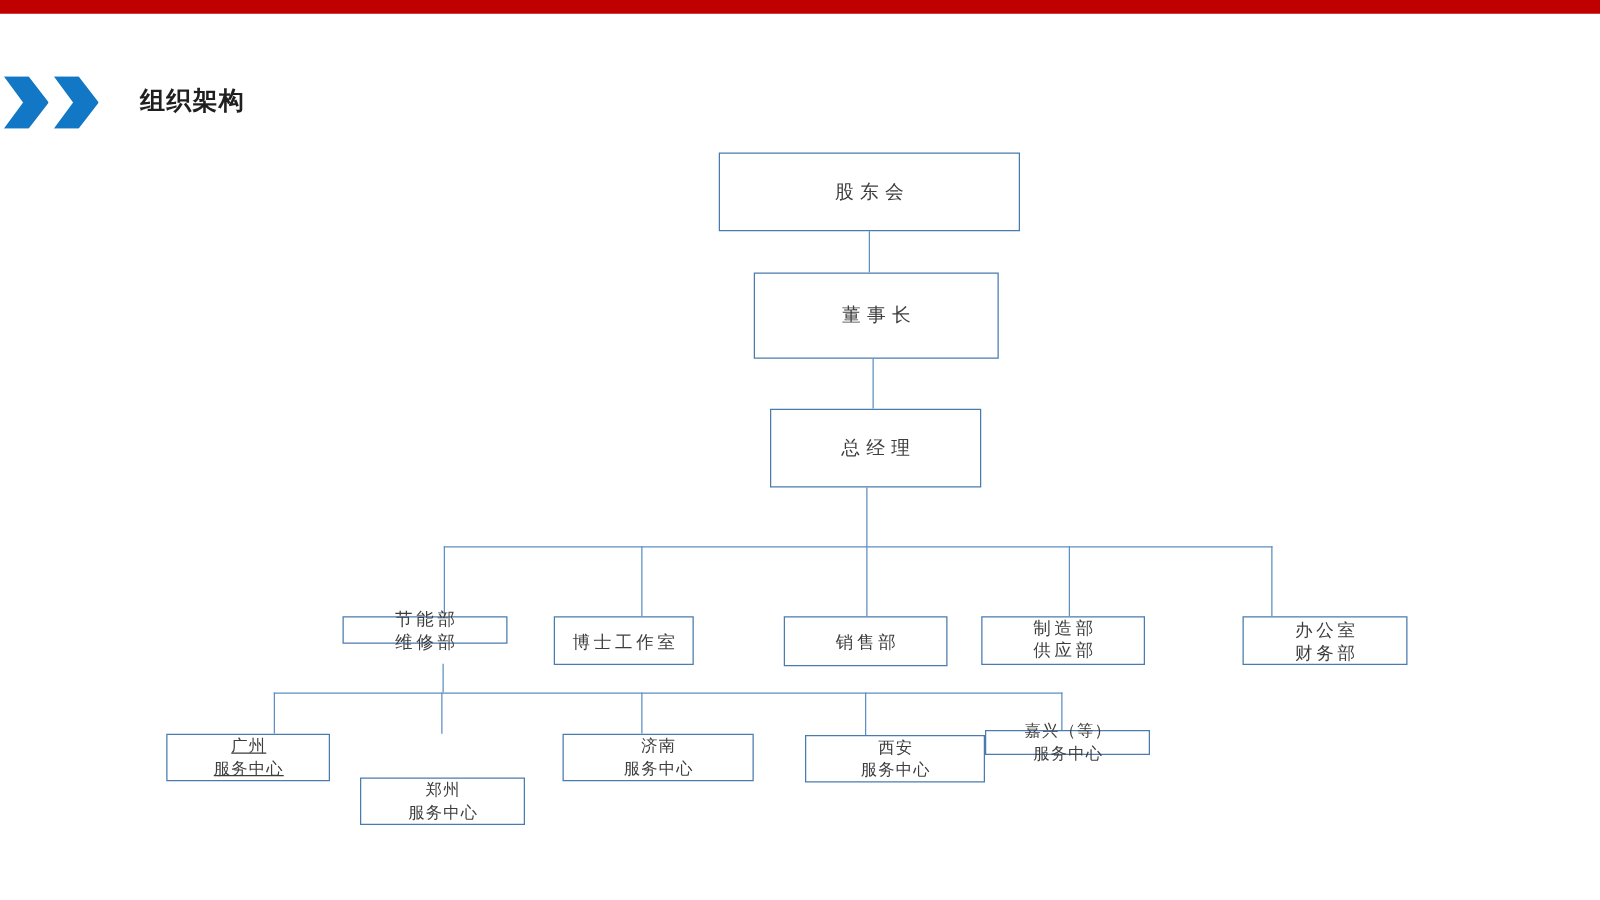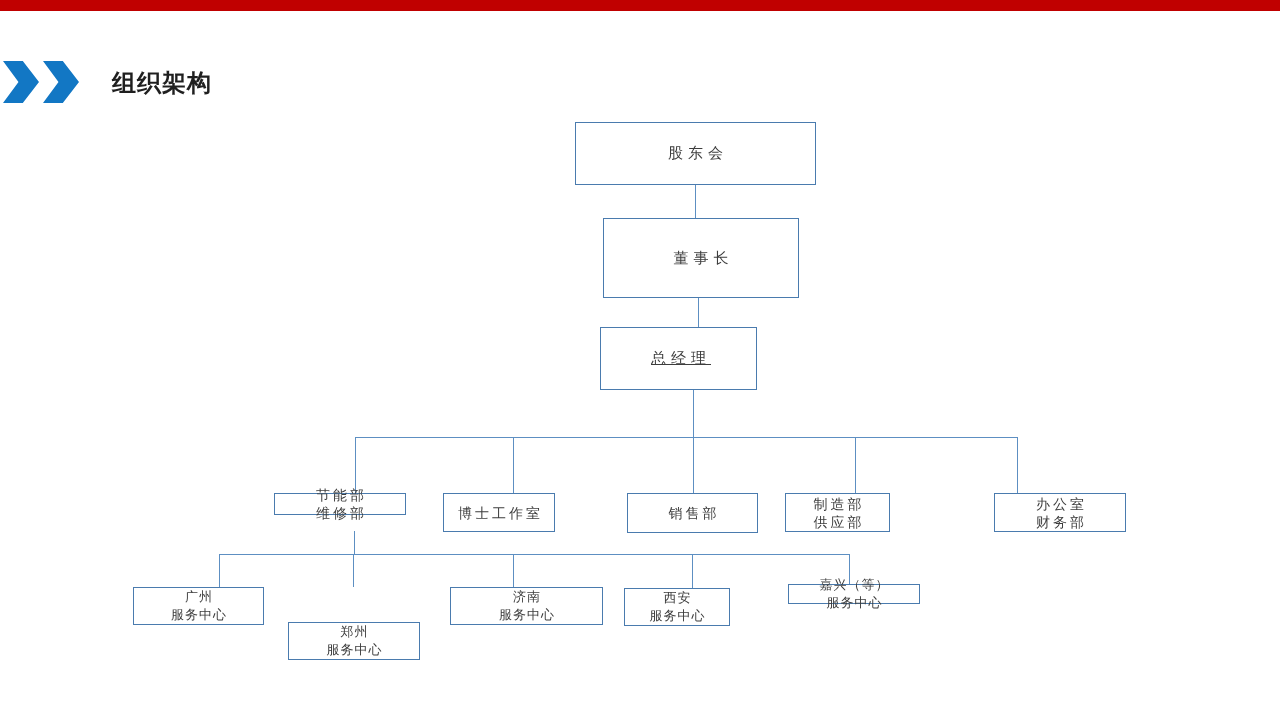--- a/index.html
+++ b/index.html
@@ -22,21 +22,21 @@
   .chev{
     position:absolute;top:0;width:36px;height:42px;
     background:var(--accent,#1277c4);
     clip-path:polygon(0 0,55% 0,100% 50%,55% 100%,0 100%,43% 50%);
   }
   .chev.c1{left:0;}
   .chev.c2{left:40px;}
   .title{
     position:absolute;left:112px;top:9px;
     margin:0;
-    font-size:24px;font-weight:bold;
+    font-size:20px;font-weight:bold;
     letter-spacing:1px;
     color:var(--title,#1f1f1f);
     white-space:nowrap;
   }
   
   .node{
     position:absolute;
     box-sizing:border-box;
     border:1px solid var(--box_border,#4a7bae);
     background:#ffffff;
@@ -85,59 +85,59 @@
     <div class="hline" style="left:219px;top:554px;width:631px;"></div>
     <div class="vline" style="left:219px;top:554px;height:33px;"></div>
     <div class="vline" style="left:353px;top:554px;height:33px;"></div>
     <div class="vline" style="left:513px;top:554px;height:33px;"></div>
     <div class="vline" style="left:692px;top:554px;height:34px;"></div>
     <div class="vline" style="left:849px;top:554px;height:34px;"></div>
 
     <div class="node lv1" style="left:575px;top:122px;width:241px;height:63px;align-items:center;">
       <span>股东会</span>
     </div>
-    <div class="node lv1" style="left:603px;top:218px;width:196px;height:80px;text-align:right;">
+    <div class="node lv1" style="left:603px;top:218px;width:196px;height:69px;text-align:right;">
       <span>董事长</span>
     </div>
-    <div class="node lv1" style="left:600px;top:327px;width:157px;height:63px;text-decoration:underline;">
+    <div class="node lv1" style="left:616px;top:327px;width:169px;height:63px;">
       <span>总经理</span>
     </div>
 
     <div class="node lv2" style="left:274px;top:493px;width:132px;height:22px;">
       <span>节能部</span>
       <span>维修部</span>
     </div>
     <div class="node lv2" style="left:443px;top:493px;width:112px;height:39px;">
       <span>博士工作室</span>
     </div>
     <div class="node lv2" style="left:627px;top:493px;width:131px;height:40px;">
       <span>销售部</span>
     </div>
-    <div class="node lv2" style="left:785px;top:493px;width:105px;height:39px;">
+    <div class="node lv2" style="left:785px;top:493px;width:131px;height:39px;font-family:Liberation Serif, serif;">
       <span>制造部</span>
       <span>供应部</span>
     </div>
     <div class="node lv2" style="left:951px;top:493px;width:132px;height:39px;margin-left:43px;">
       <span>办公室</span>
       <span>财务部</span>
     </div>
 
-    <div class="node lv3" style="left:133px;top:587px;width:131px;height:38px;">
+    <div class="node lv3" style="left:133px;top:587px;width:131px;height:38px;text-decoration:underline;">
       <span>广州</span>
       <span>服务中心</span>
     </div>
     <div class="node lv3" style="left:288px;top:587px;width:132px;height:38px;margin-top:35px;">
       <span>郑州</span>
       <span>服务中心</span>
     </div>
     <div class="node lv3" style="left:450px;top:587px;width:153px;height:38px;">
       <span>济南</span>
       <span>服务中心</span>
     </div>
-    <div class="node lv3" style="left:624px;top:588px;width:106px;height:38px;">
+    <div class="node lv3" style="left:644px;top:588px;width:144px;height:38px;">
       <span>西安</span>
       <span>服务中心</span>
     </div>
     <div class="node lv3" style="left:788px;top:584px;width:132px;height:20px;">
       <span>嘉兴（等）</span>
       <span>服务中心</span>
     </div>
 
   </div>
 </div>

